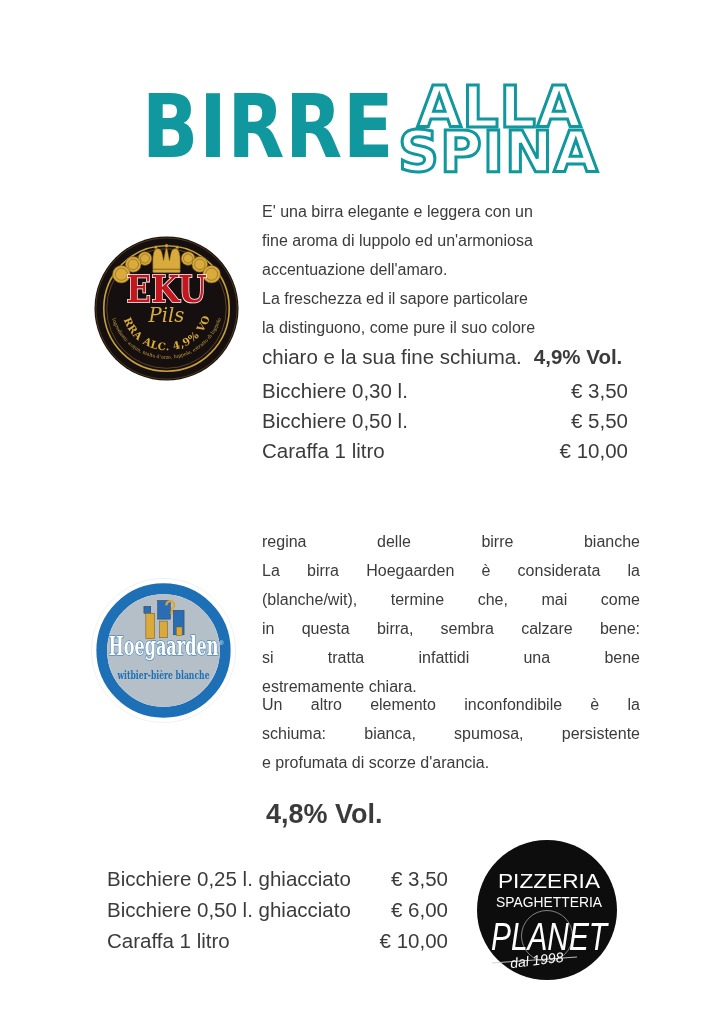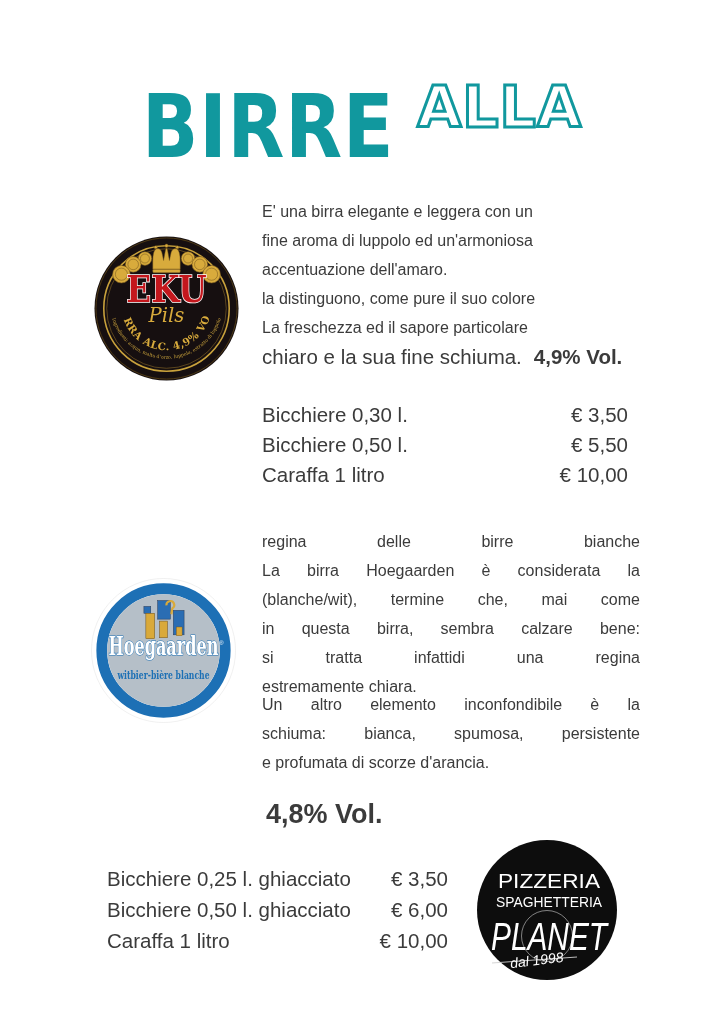--- a/index.html
+++ b/index.html
@@ -21,38 +21,39 @@
   .desc.eku-desc{top:197px;}
   .desc.hoeg-p1{top:527px;}
   .desc.hoeg-p2{top:690px;}
   .jl > div:not(:last-child){text-align:justify;text-align-last:justify;}
   .eku-last{position:absolute;left:262px;top:342px;font-size:20.5px;line-height:29px;}
   .eku-last .abv{font-weight:bold;margin-left:12px;text-align:center;}
   .abv-line{position:absolute;left:266px;top:800px;font-size:27px;line-height:29px;font-weight:bold;}
   
   .prices{position:absolute;font-size:20.5px;color:var(--ink);}
   .prices .prow{display:flex;justify-content:space-between;}
-  .prices-eku{left:262px;top:400px;width:366px;}
+  .prices-eku{left:262px;top:376px;width:366px;}
   .prices-eku .prow{height:30px;line-height:30px;}
   .prices-hoeg{left:107px;top:863px;width:341px;}
   .prices-hoeg .prow{height:31px;line-height:31px;}
   
   .logo{position:absolute;}
   .logo-eku{left:93px;top:235px;}
   .logo-hoeg{left:90px;top:577px;}
   .logo-planet{left:477px;top:840px;}
 </style>
 </head>
 <body>
 
 <div class="page">
 
   <h1 class="title">BIRRE</h1>
   <div class="subtitle">
     <div class="sub-line l1">ALLA</div>
+    <div class="sub-line l2">SPINA</div>
   </div>
 
   <svg class="logo logo-eku" width="147" height="147" viewBox="-75 -75 150 150">
     <circle cx="0" cy="0" r="73.5" fill="#160f10"></circle>
     <circle cx="0" cy="0" r="72" fill="none" stroke="#5e4516" stroke-width="0.8"></circle>
     <circle cx="0" cy="0" r="64" fill="none" stroke="#c9a23c" stroke-width="1.6"></circle>
     <circle cx="0" cy="0" r="61" fill="none" stroke="#8a6a28" stroke-width="0.6"></circle>
 
     <g fill="#d8ab3c" stroke="#6b4e1b" stroke-width="0.5">
       <path d="M -14 -40 L -14 -48 Q -14 -60 -10 -61 Q -5 -62 -4 -54 L -3 -49 L -1 -60 Q 0 -63 1 -60 L 3 -49 L 4 -54 Q 5 -62 10 -61 Q 14 -60 14 -48 L 14 -40 Z"></path>
@@ -86,22 +87,22 @@
     <text font-family="DejaVu Serif, serif" font-size="4.8" fill="#c9a23c">
       <textPath href="#eku-arc2" startOffset="50%" text-anchor="middle">Ingredienti: acqua, malto d'orzo, luppolo, estratto di luppolo</textPath>
     </text>
   </svg>
 
   <div class="desc eku-desc">
 
   <div>E' una birra elegante e leggera con un</div>
       <div>fine aroma di luppolo ed un'armoniosa</div>
       <div>accentuazione dell'amaro.</div>
+      <div>La freschezza ed il sapore particolare</div>
       <div>la distinguono, come pure il suo colore</div>
-      <div>La freschezza ed il sapore particolare</div>
     </div>
   <div class="eku-last">
     <span>chiaro e la sua fine schiuma.</span><span class="abv">4,9% Vol.</span>
   </div>
 
   <div class="prices prices-eku">
 
       <div class="prow">
         <span>Bicchiere 0,30 l.</span>
         <span>€ 3,50</span>
@@ -136,21 +137,21 @@
     <text x="59" y="-6" text-anchor="middle" font-size="6" fill="#ffffff">®</text>
     <text x="0" y="29" text-anchor="middle" font-family="DejaVu Serif, serif" font-weight="bold" font-size="12" fill="#1d70b5" textLength="94" lengthAdjust="spacingAndGlyphs">witbier-bière blanche</text>
   </svg>
 
   <div class="desc jl hoeg-p1">
 
   <div>regina delle birre bianche</div>
       <div>La birra Hoegaarden è considerata la</div>
       <div>(blanche/wit), termine che, mai come</div>
       <div>in questa birra, sembra calzare bene:</div>
-      <div>si tratta infattidi una regina</div>
+      <div>si tratta infattidi una bene</div>
       <div>estremamente chiara.</div>
     </div>
   <div class="desc jl hoeg-p2">
 
   <div>Un altro elemento inconfondibile è la</div>
       <div>schiuma: bianca, spumosa, persistente</div>
       <div>e profumata di scorze d'arancia.</div>
     </div>
   <div class="abv-line">4,8% Vol.</div>
 

